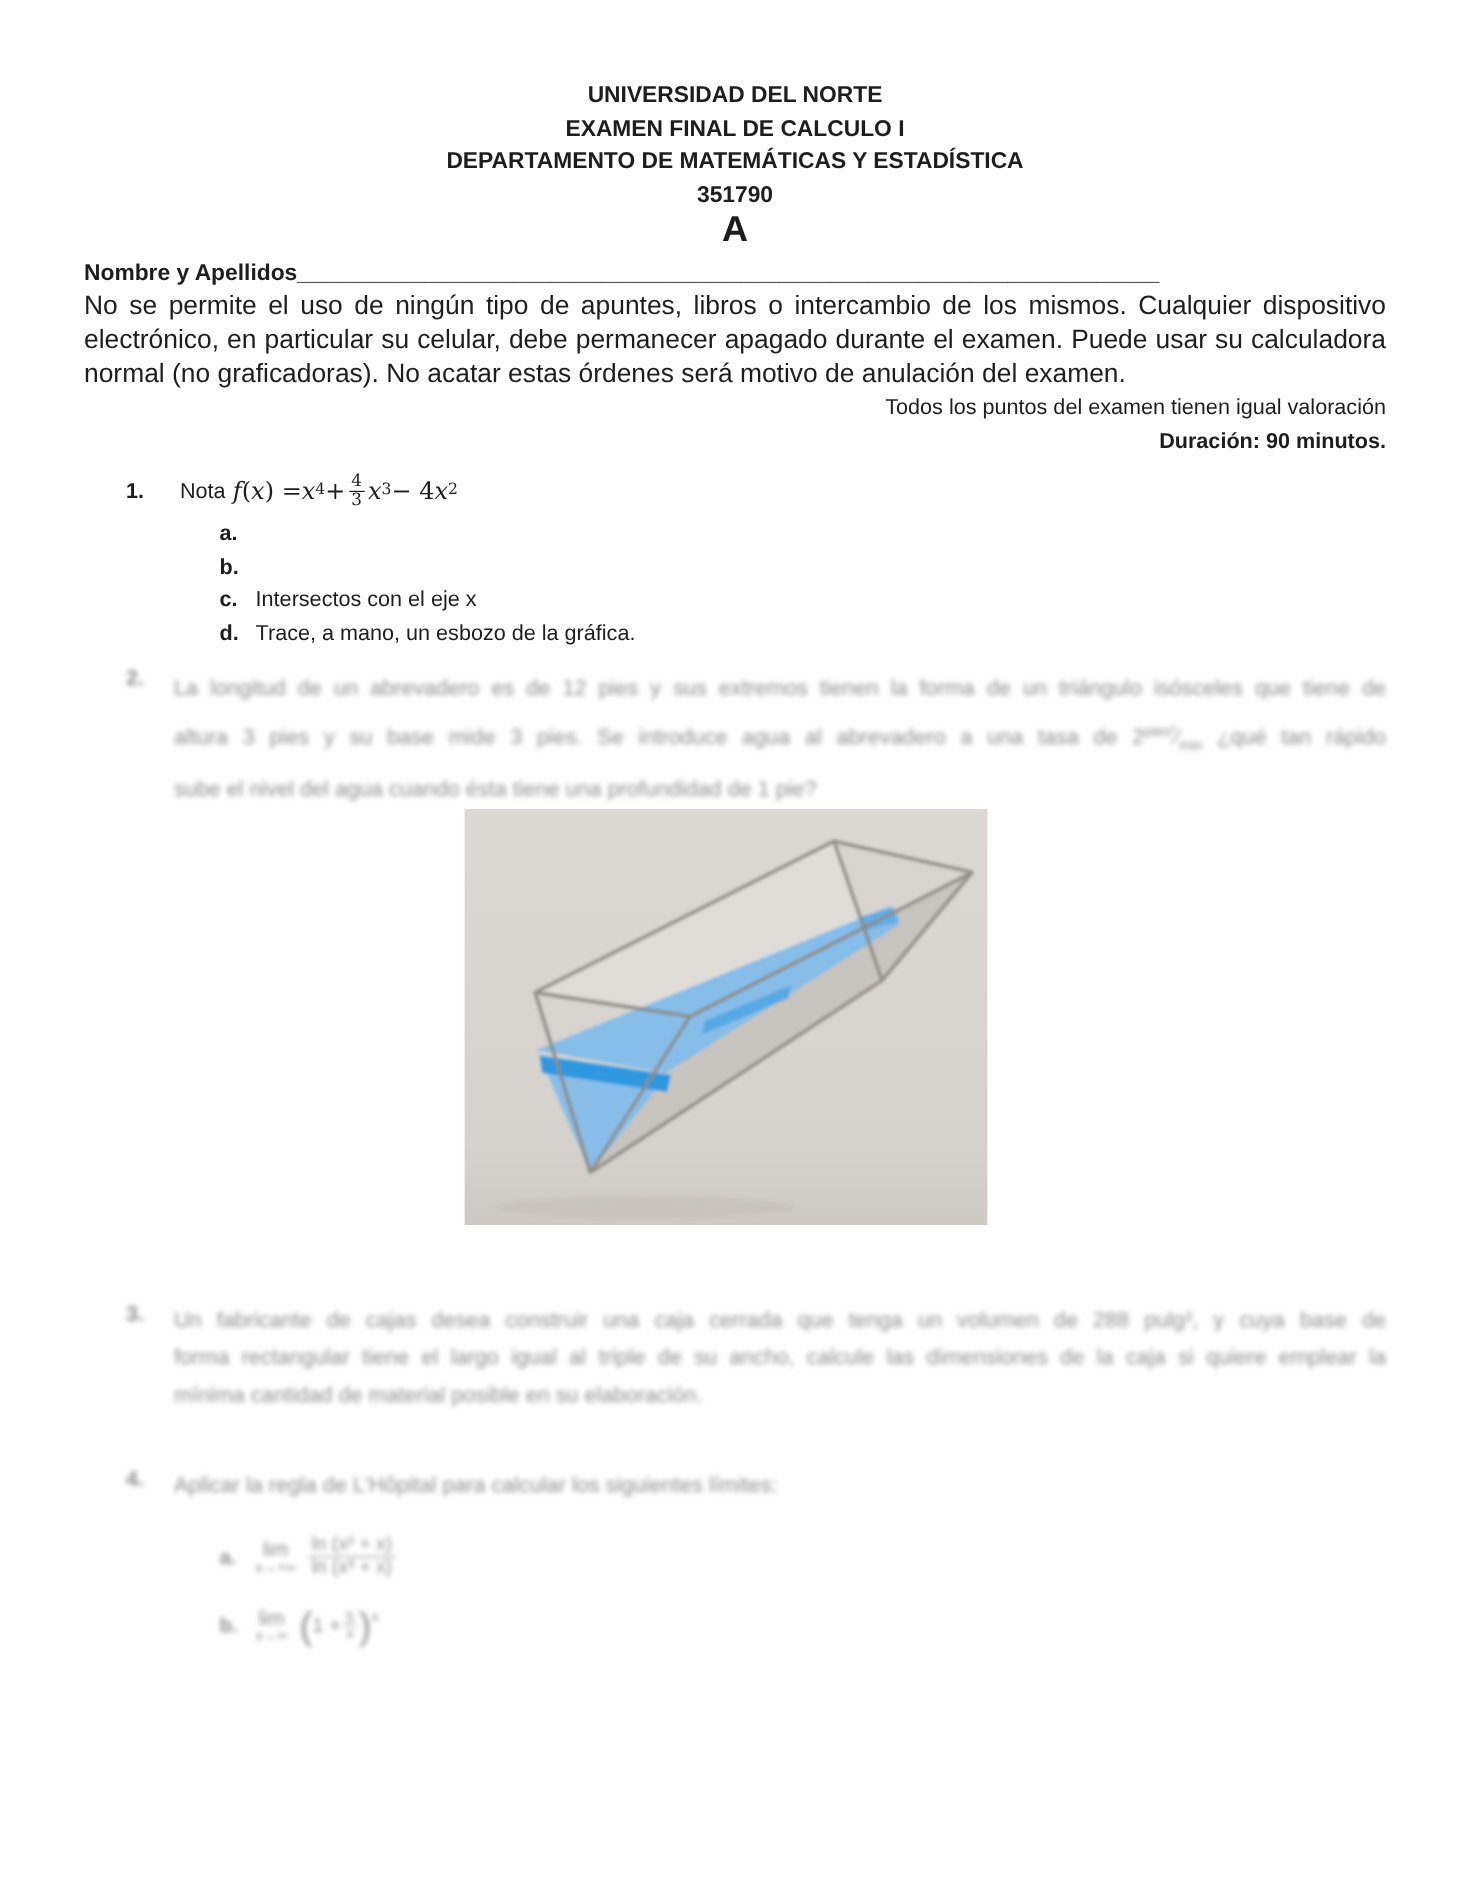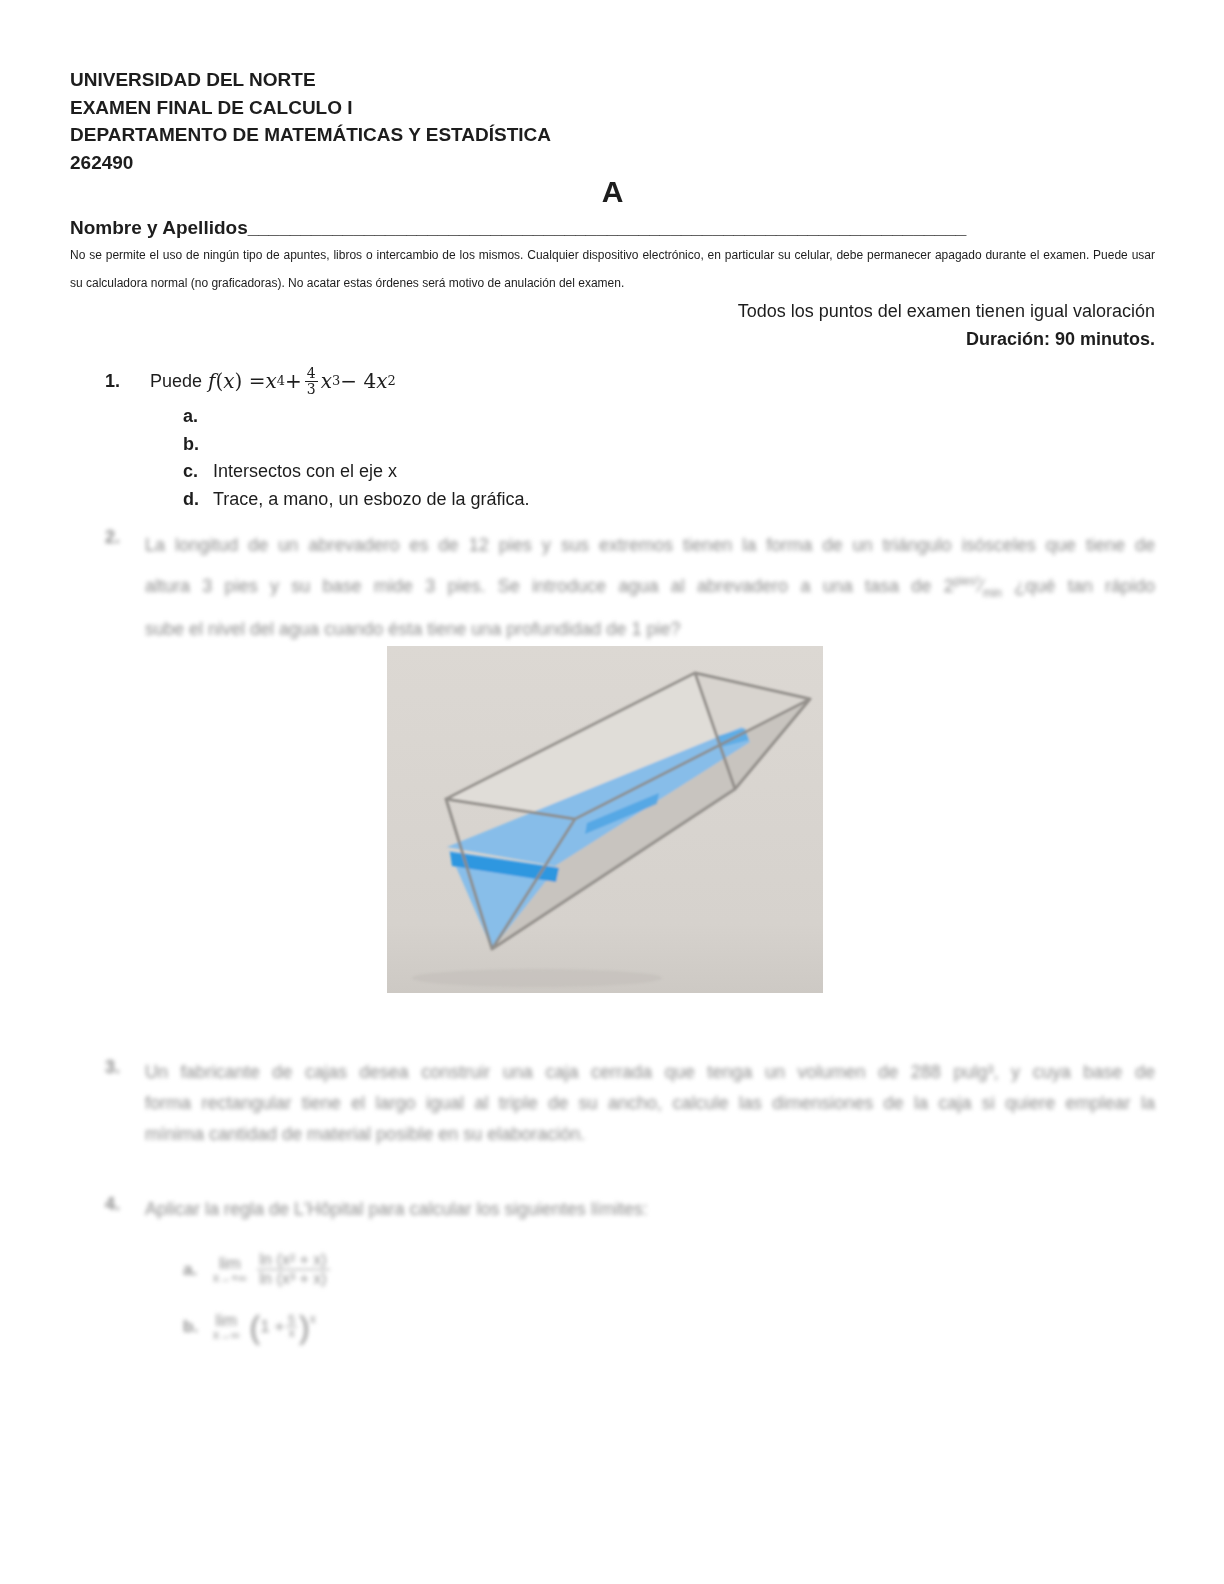--- a/index.html
+++ b/index.html
@@ -2,26 +2,26 @@
 <html><head>
 <meta charset="utf-8">
 <style>
   html,body{margin:0;padding:0;background:#ffffff;}
   .page{
     position:relative;width:1224px;height:1584px;background:#ffffff;
     font-family:"Liberation Sans",sans-serif;color:#1d1d1d;overflow:hidden;
   }
   .content{padding:66px 69px 0 70px;}
   
-  .hdr{font-weight:bold;font-size:19px;line-height:27.6px;}
+  .hdr{text-align:center;font-weight:bold;font-size:19px;line-height:27.6px;}
   .version{text-align:center;font-weight:bold;font-size:30px;line-height:33px;margin-top:-1px;}
   
   .nameline{margin-top:7px;font-size:19px;font-weight:bold;white-space:nowrap;overflow:hidden;line-height:26px;}
   
-  .para{font-size:12px;line-height:28px;text-align:justify;}
+  .para{font-size:22px;line-height:28px;text-align:justify;}
   .single{font-size:18px;line-height:28px;text-align:right;}
   .bold{font-weight:bold;}
   
   .q1row{display:flex;align-items:center;padding-left:35px;margin-top:6px;height:44px;font-size:18px;}
   .qnum{font-weight:bold;width:45px;flex:0 0 45px;}
   .math{font-family:"DejaVu Serif",serif;font-size:20px;display:flex;align-items:center;}
   .mi{font-style:italic;}
   .math sup{font-size:13px;vertical-align:super;line-height:0;}
   .frac{display:inline-block;text-align:center;font-size:14px;line-height:1.06;margin:0 3px;vertical-align:middle;}
   .frac .fn{display:block;border-bottom:1.4px solid #1d1d1d;padding:0 2px;}
@@ -58,33 +58,33 @@
 </head>
 <body>
 
 <div class="page">
   <div class="content">
 
     <div class="hdr">
       <div>UNIVERSIDAD DEL NORTE</div>
       <div>EXAMEN FINAL DE CALCULO I</div>
       <div>DEPARTAMENTO DE MATEMÁTICAS Y ESTADÍSTICA</div>
-      <div>262490</div>
+      <div>351790</div>
     </div>
     <div class="version">A</div>
 
     <div class="nameline"><span>Nombre y Apellidos</span><span>____________________________________________________________________</span></div>
 
     <div class="para">No se permite el uso de ningún tipo de apuntes, libros o intercambio de los mismos. Cualquier dispositivo electrónico, en particular su celular, debe permanecer apagado durante el examen. Puede usar su calculadora normal (no graficadoras). No acatar estas órdenes será motivo de anulación del examen.</div>
     <div class="single">Todos los puntos del examen tienen igual valoración</div>
     <div class="single bold">Duración: 90 minutos.</div>
 
     <div class="q1row">
       <span class="qnum">1.</span>
-      <span style="margin-right:6px;">Puede </span>
+      <span style="margin-right:6px;">Nota </span>
       <span class="math">
         <span class="mi">f</span>
           <span>(</span>
           <span class="mi">x</span>
           <span>) = </span>
           <span class="mi">x</span>
           <sup>4</sup>
           <span> + </span>
           <span class="frac">
             <span class="fn">4</span>

